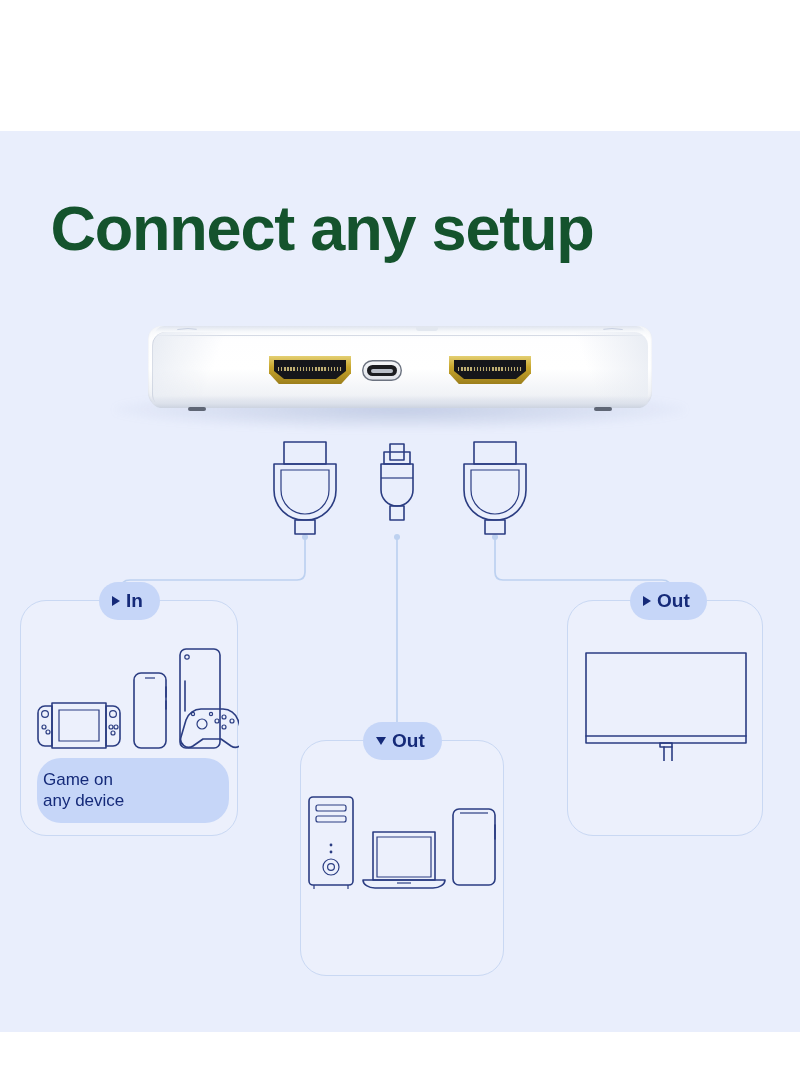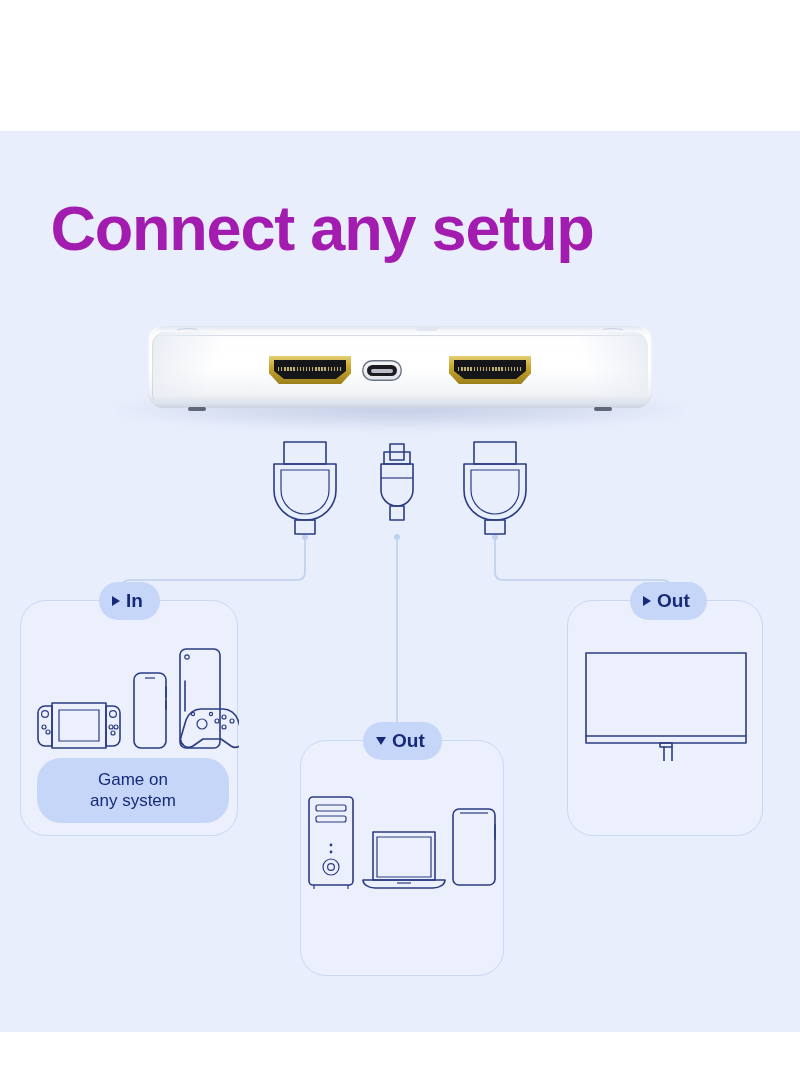--- a/index.html
+++ b/index.html
@@ -27,21 +27,21 @@
 
   
   #title {
     position: absolute;
     left: 0; top: 195px;
     width: 644px;
     text-align: center;
     font-size: 63px;
     font-weight: 700;
     letter-spacing: -1.2px;
-    color: #a21caf;
+    color: #14532d;
     line-height: 1.05;
     white-space: nowrap;
   }
 
   
   #device-wrap {
     position: absolute;
     left: 148px; top: 326px;
     width: 504px; height: 92px;
   }
@@ -219,21 +219,20 @@
     border-right: 5.5px solid transparent;
   }
 
   .caption {
     position: absolute;
     left: 16px; right: 8px;
     bottom: 12px;
     background: #c6d6f8;
     color: #152a79;
     border-radius: 24px;
-    text-align: center;
     font-size: 17px;
     font-weight: 400;
     line-height: 1.28;
     padding: 11px 6px;
   }
 
   .icons { position: absolute; left: 0; right: 0; top: 34px; height: 120px; }
   .icons svg { display: block; }
 
   svg .ln {
@@ -372,21 +371,21 @@
           <circle class="ln-t" cx="203" cy="92" r="2"></circle>
           <circle class="ln-t" cx="196" cy="86" r="2"></circle>
           <circle class="ln-t" cx="172" cy="79" r="1.6"></circle>
           <circle class="ln-t" cx="190" cy="79" r="1.6"></circle>
         </g>
       </svg>
     </div>
 
     <div class="caption">
       <span>Game on</span><br>
-      <span>any system</span>
+      <span>any device</span>
     </div>
   </div>
 
   <div class="card" id="card-mid">
     <div class="badge" style="left:62px;">
       <span class="tri-d"></span>
       <span>Out</span>
     </div>
 
     <div class="icons">

